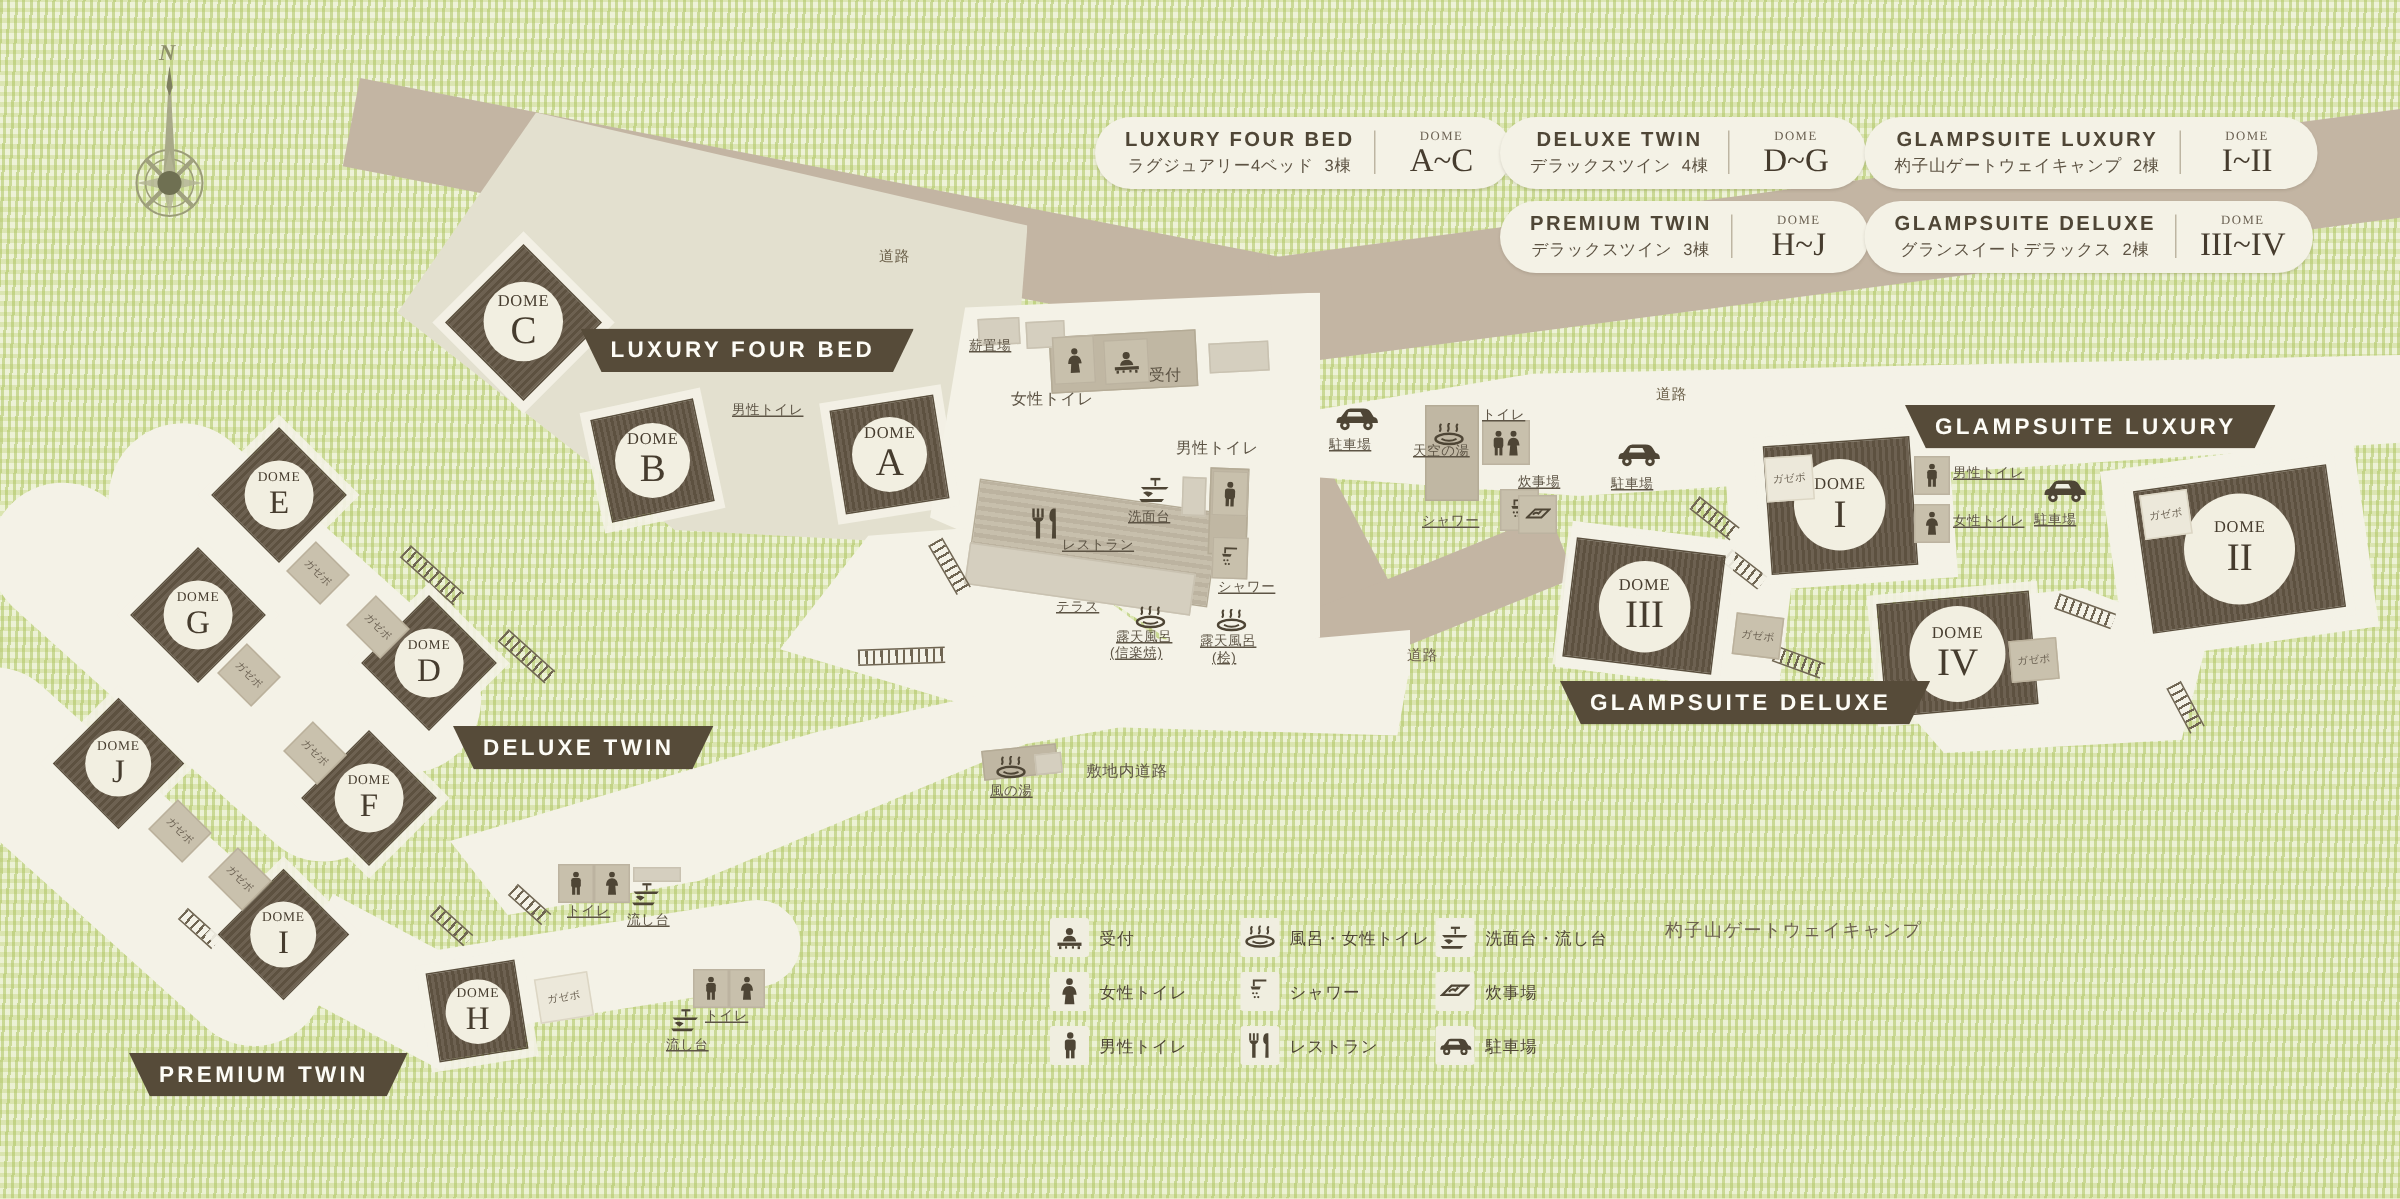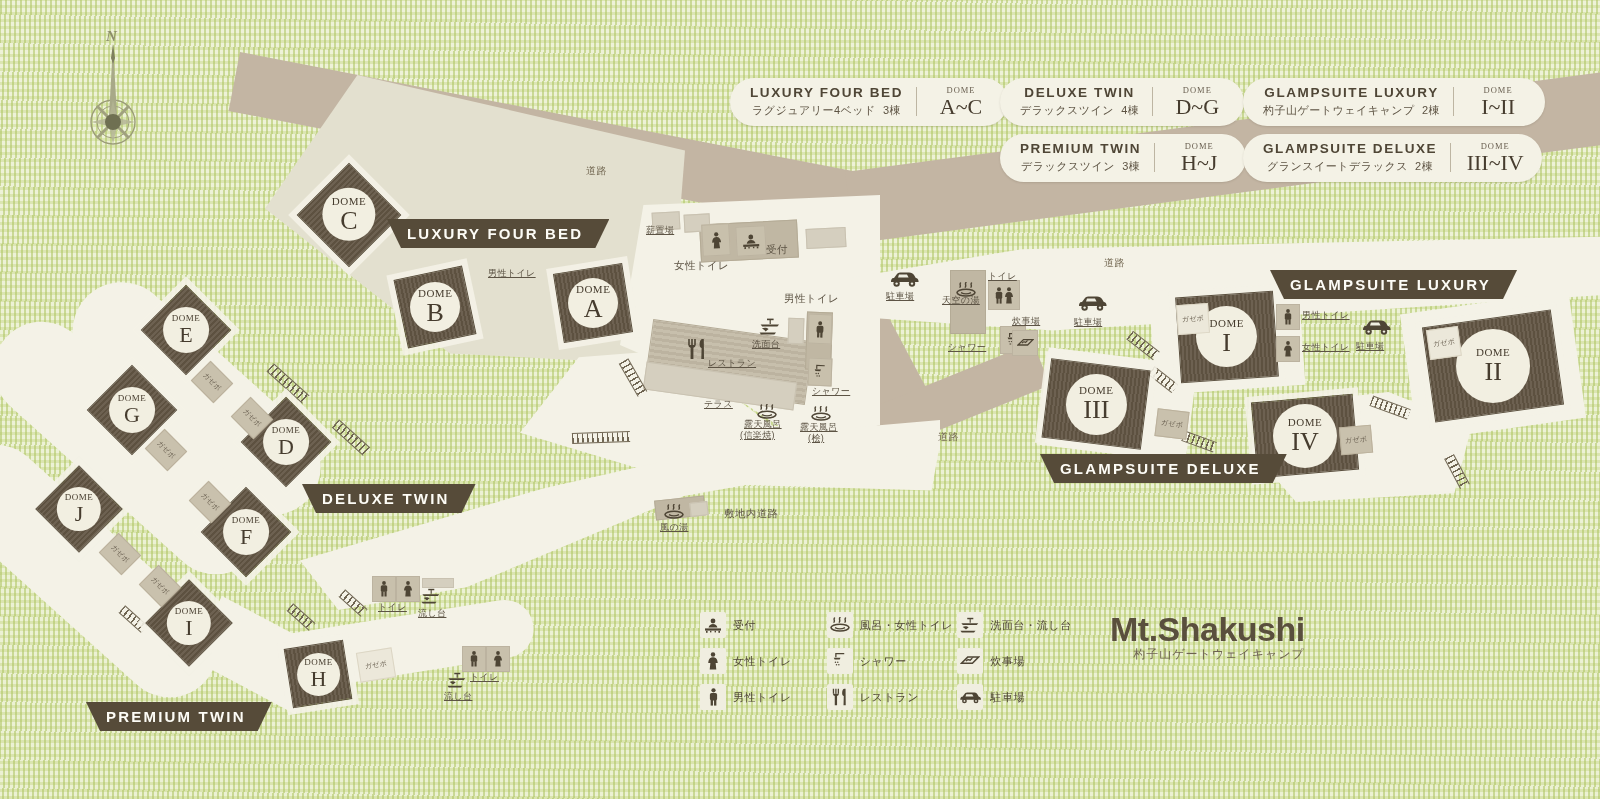--- a/index.html
+++ b/index.html
@@ -668,21 +668,20 @@
             <circle cx="24" cy="13.6" r="1.2" fill="#f0eee0"></circle>
             <path d="M11 4.6 L19 4.6 L20.6 7.6 L10 7.6 Z" fill="#f0eee0"></path>
           </svg>
       </span>
       <span class="tx">駐車場</span>
     </div>
   </div>
 
   <div id="brand">
     <div class="names">
-      <span class="n1">Mt.Shakushi</span>
       <span class="n3">杓子山ゲートウェイキャンプ</span>
     </div>
   </div>
 
   <div id="compass">
     <span class="nl">N</span>
     <svg width="82" height="118" viewBox="0 0 82 118">
       <circle cx="41" cy="94" r="22" fill="none" stroke="#9b9c78" stroke-width="1.4"></circle>
       <circle cx="41" cy="94" r="16" fill="none" stroke="#9b9c78" stroke-width="1"></circle>
       <path d="M41 16 L45 88 L41 94 L37 88 Z" fill="#a8a988"></path>

